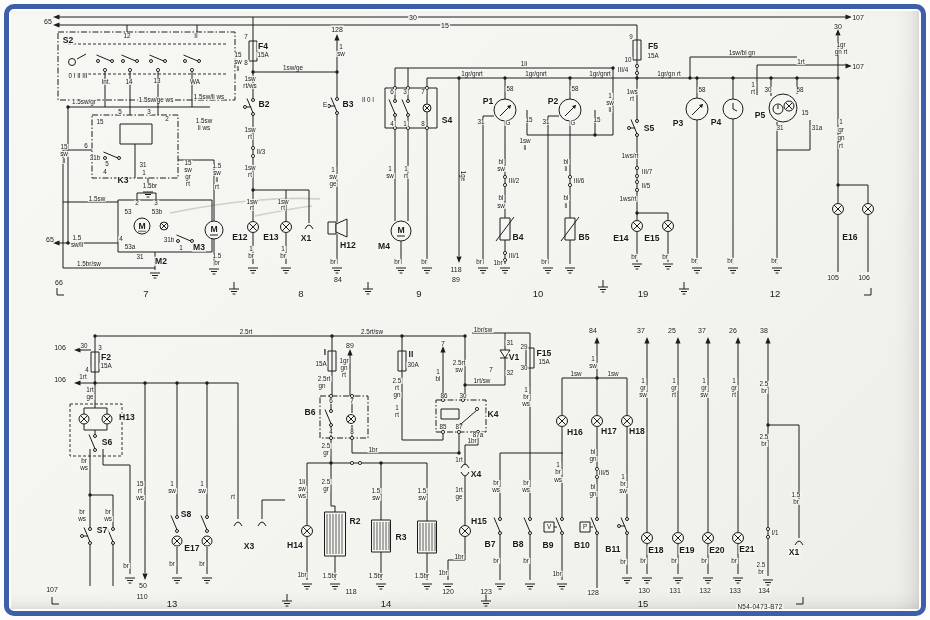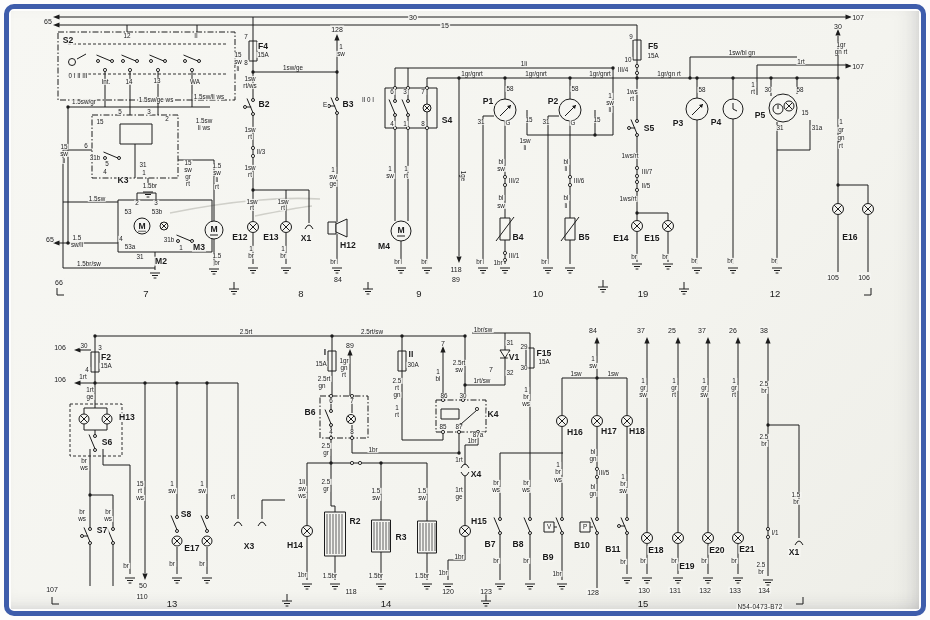--- a/index.html
+++ b/index.html
@@ -1294,21 +1294,21 @@
       <div class="lb c0" style="left: 593px; top: 366px;">sw</div>
       <div class="lb c0" style="left: 576px; top: 374px;">1sw</div>
       <div class="lb c0" style="left: 613px; top: 374px;">1sw</div>
       <div class="lb c1" style="left: 575px; top: 432px;">H16</div>
       <div class="lb c1" style="left: 609px; top: 431px;">H17</div>
       <div class="lb c1" style="left: 637px; top: 431px;">H18</div>
       <div class="lb c0" style="left: 558px; top: 465px;">1</div>
       <div class="lb c0" style="left: 558px; top: 472px;">br</div>
       <div class="lb c0" style="left: 558px; top: 480px;">ws</div>
       <div class="lb c0" style="left: 549px; top: 527px;">V</div>
-      <div class="lb c1" style="left: 548px; top: 545px; margin-top: 12px;">B9</div>
+      <div class="lb c1" style="left: 548px; top: 545px;">B9</div>
       <div class="lb c0" style="left: 557px; top: 574px;">1br</div>
       <div class="lb c0" style="left: 593px; top: 452px;">bl</div>
       <div class="lb c0" style="left: 593px; top: 459px;">gn</div>
       <div class="lb c0" style="left: 604px; top: 473px;">III/5</div>
       <div class="lb c0" style="left: 593px; top: 487px;">bl</div>
       <div class="lb c0" style="left: 593px; top: 494px;">gn</div>
       <div class="lb c0" style="left: 585px; top: 527px;">P</div>
       <div class="lb c1" style="left: 582px; top: 545px;">B10</div>
       <div class="lb c3" style="left: 593px; top: 592px;">128</div>
       <div class="lb c0" style="left: 623px; top: 477px;">1</div>
@@ -1322,21 +1322,21 @@
       <div class="lb c0" style="left: 674px; top: 381px;">1</div>
       <div class="lb c0" style="left: 674px; top: 388px;">gr</div>
       <div class="lb c0" style="left: 674px; top: 395px;">rt</div>
       <div class="lb c0" style="left: 704px; top: 381px;">1</div>
       <div class="lb c0" style="left: 704px; top: 388px;">gr</div>
       <div class="lb c0" style="left: 704px; top: 395px;">sw</div>
       <div class="lb c0" style="left: 734px; top: 381px;">1</div>
       <div class="lb c0" style="left: 734px; top: 388px;">gr</div>
       <div class="lb c0" style="left: 734px; top: 395px;">rt</div>
       <div class="lb c1" style="left: 656px; top: 550px;">E18</div>
-      <div class="lb c1" style="left: 687px; top: 550px; margin-top: 16px;">E19</div>
+      <div class="lb c1" style="left: 687px; top: 550px;">E19</div>
       <div class="lb c1" style="left: 717px; top: 550px;">E20</div>
       <div class="lb c1" style="left: 747px; top: 549px;">E21</div>
       <div class="lb c0" style="left: 643px; top: 561px;">br</div>
       <div class="lb c0" style="left: 674px; top: 561px;">br</div>
       <div class="lb c0" style="left: 704px; top: 561px;">br</div>
       <div class="lb c0" style="left: 734px; top: 561px;">br</div>
       <div class="lb c3" style="left: 644px; top: 590px;">130</div>
       <div class="lb c3" style="left: 675px; top: 590px;">131</div>
       <div class="lb c3" style="left: 705px; top: 590px;">132</div>
       <div class="lb c3" style="left: 735px; top: 590px;">133</div>

